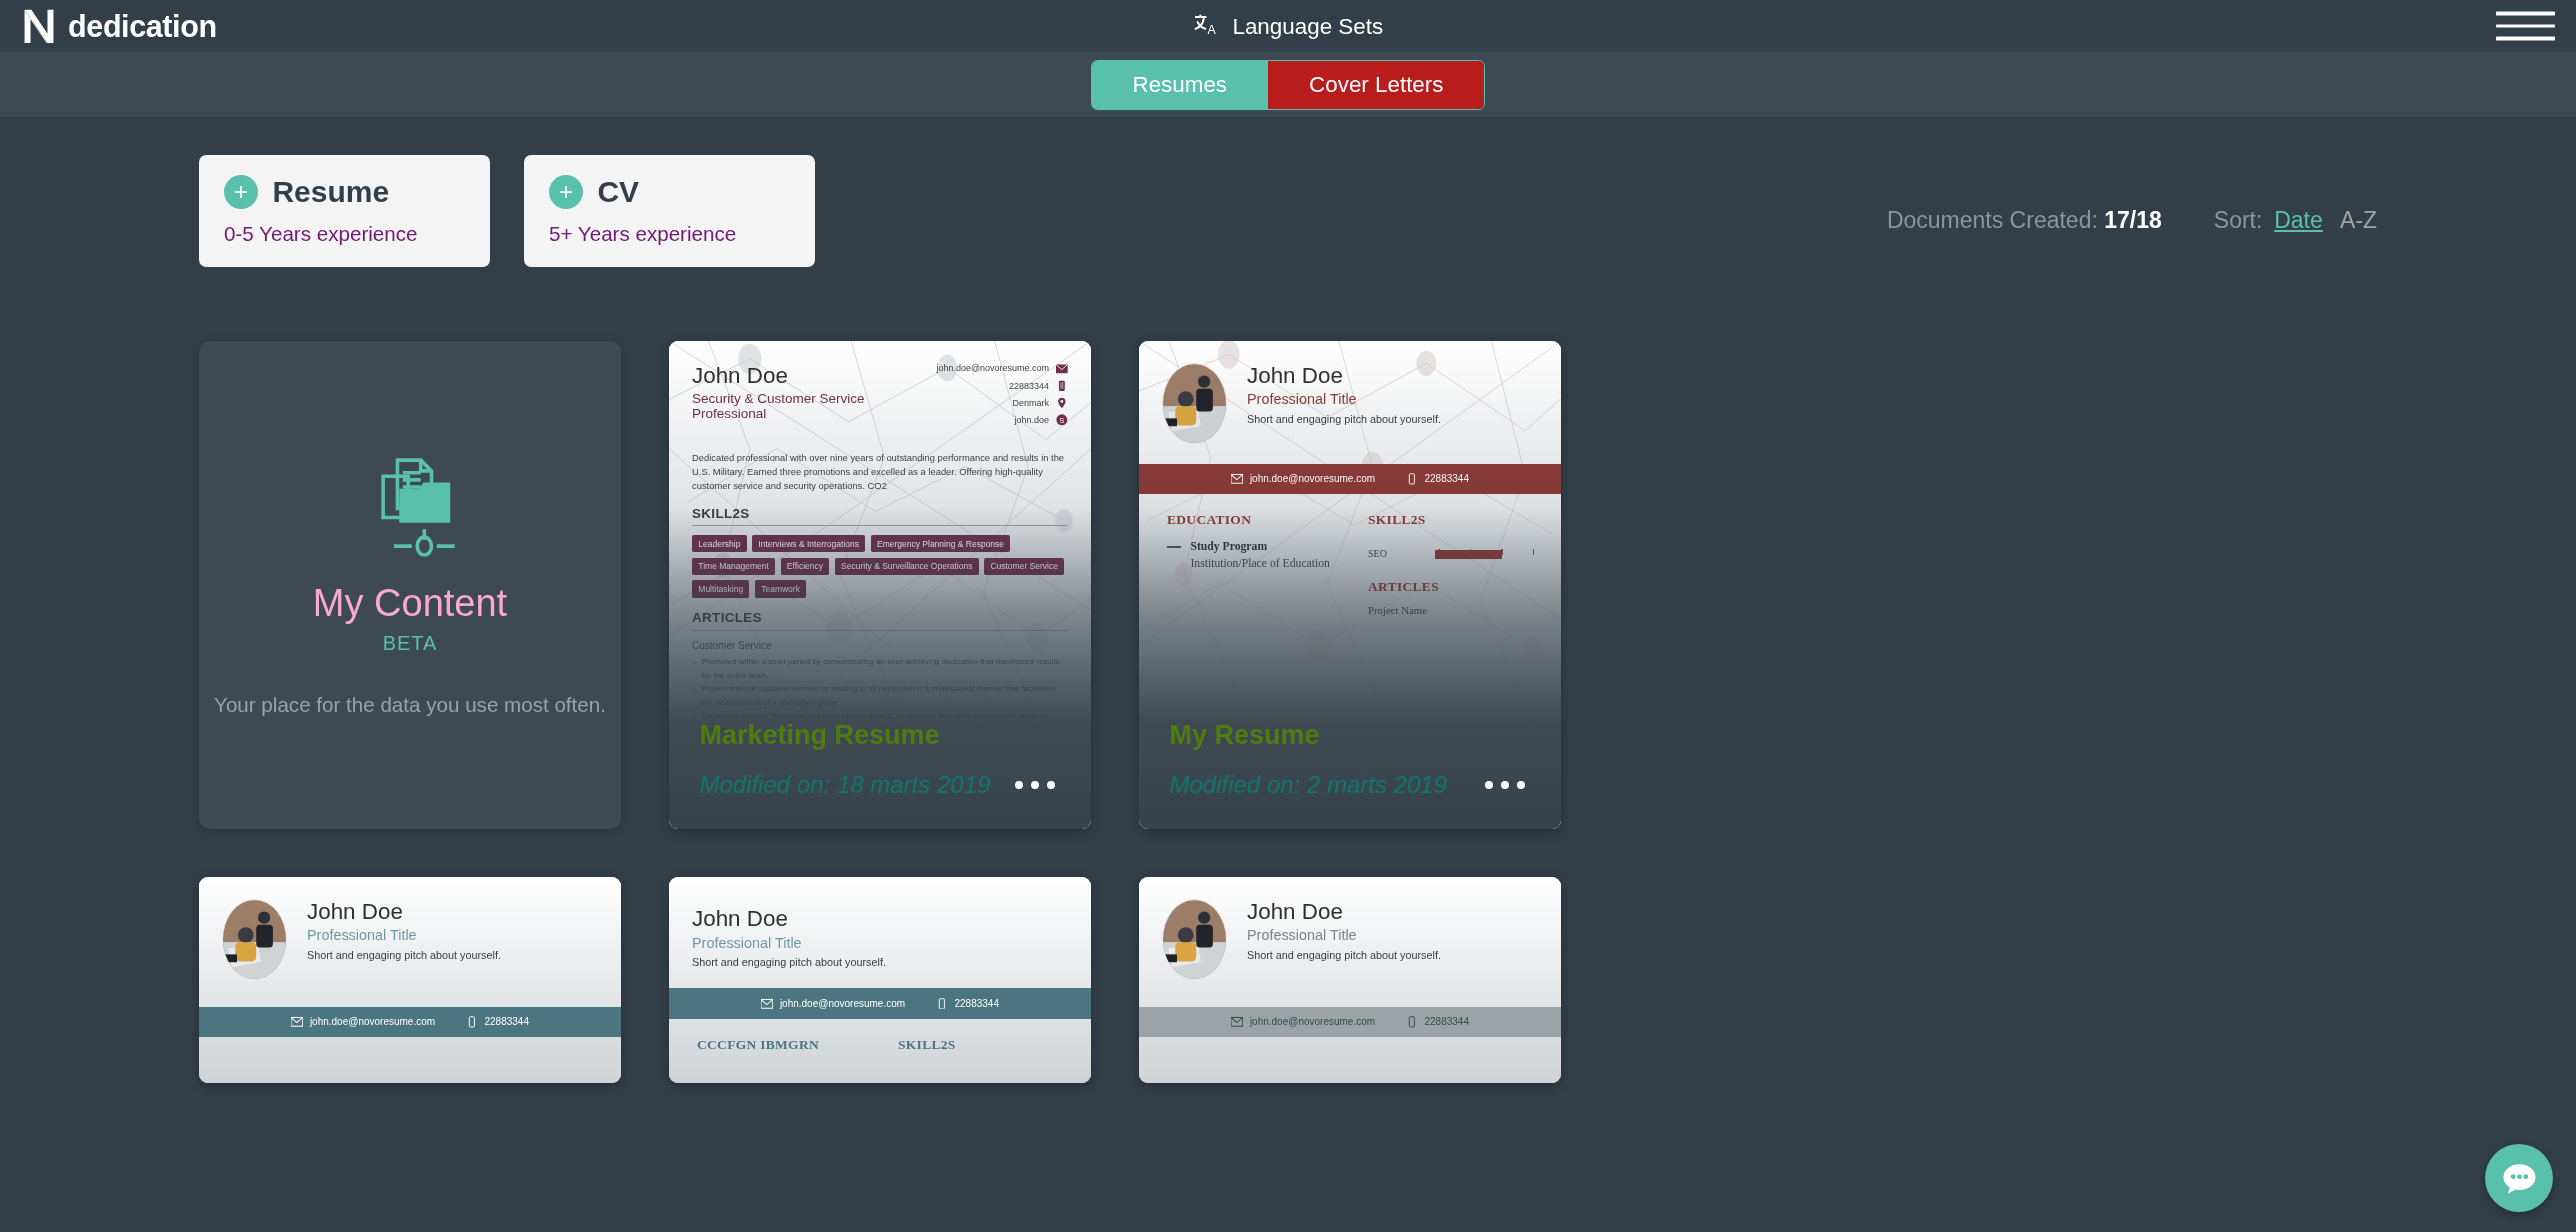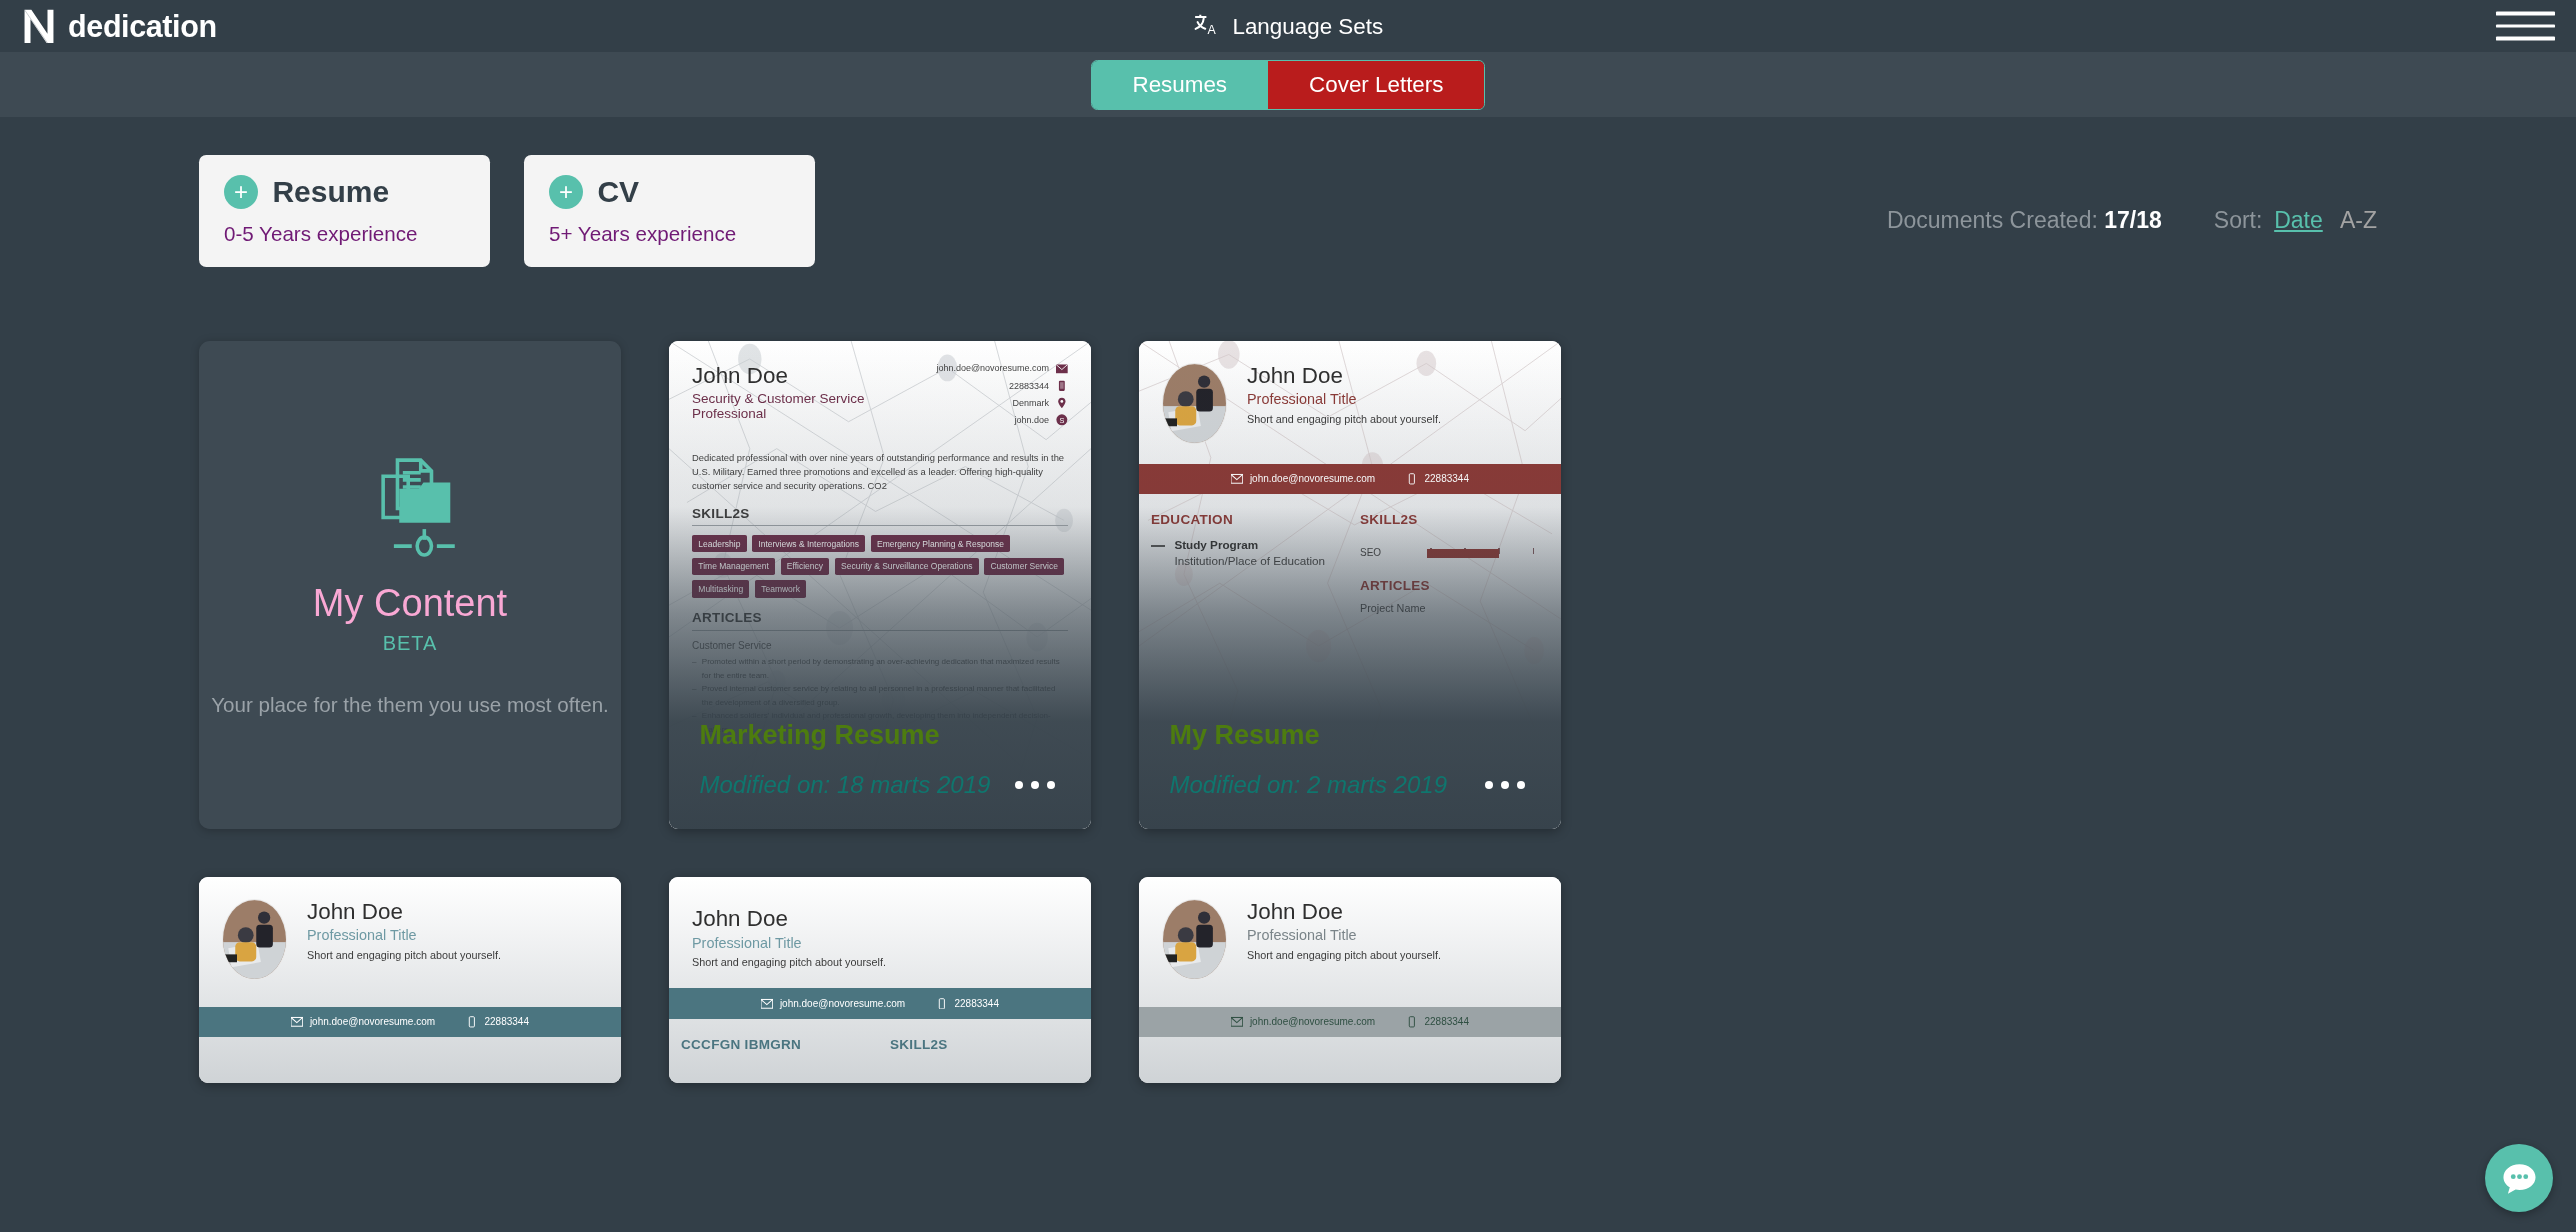--- a/index.html
+++ b/index.html
@@ -161,21 +161,21 @@
   }
   .avatar svg { width: 100%; height: 100%; display: block; }
   .pc-name { font-size: 22.4px; color: #2f2f2f; }
   .pc-role { font-size: 14.4px; margin-top: 2.7px; }
   .pc-pitch { font-size: 10.8px; margin-top: 5.4px; color: #3b3b3b; }
   .pc-band {
     margin-top: 20px; height: 30.5px; display: flex; gap: 30.5px;
     align-items: center; justify-content: center; color: #fff; font-size: 10px;
   }
   .pc-band span { display: flex; align-items: center; gap: 7.2px; }
-  .pc-body { display: flex; padding: 18px 23px 0 12px; gap: 31px; }
+  .pc-body { display: flex; padding: 18px 23px 0 28px; gap: 31px; font-family: Liberation Serif, serif; }
   .pc-col { flex: 1; }
   .pc-sec { font-size: 13.5px; font-weight: 700; letter-spacing: 0.3px; }
   .pc-edu-item { display: flex; gap: 9px; margin-top: 9px; align-items: flex-start; }
   .dash { width: 14.4px; height: 1.8px; background: #555; margin-top: 9px; flex: none; }
   .pc-edu-t { font-size: 11.7px; font-weight: 700; color: #333; }
   .pc-edu-s { font-size: 11.7px; color: #444; }
   .skillrow { display: flex; align-items: center; gap: 12.6px; margin-top: 20px; }
   .skilllabel { font-size: 10px; color: #444; width: 54px; }
   .skillbar { flex: 1; position: relative; }
   .ticks { display: flex; justify-content: space-between; margin-bottom: 3.6px; padding: 0 3.6px; }
@@ -273,21 +273,21 @@
         <path d="M46 8 h26 l12 12 v42 h-38 z" fill="none" stroke="#58c0ac" stroke-width="4"></path>
         <path d="M72 8 v12 h12" fill="none" stroke="#58c0ac" stroke-width="4"></path>
         <path d="M52 22 h20 M52 30 h20 M52 38 h20" stroke="#58c0ac" stroke-width="4"></path>
         <path d="M48 40 h22 l5 -7 h30 v45 h-57 z" fill="#58c0ac"></path>
         <path d="M76 85 v12" stroke="#58c0ac" stroke-width="4"></path>
         <path d="M42 104 h20 M90 104 h20" stroke="#58c0ac" stroke-width="4"></path>
         <ellipse cx="76" cy="104" rx="8" ry="10" fill="none" stroke="#58c0ac" stroke-width="4"></ellipse>
       </svg>
       <div class="mc-title">My Content</div>
       <div class="mc-beta">BETA</div>
-      <div class="mc-desc">Your place for the them you use most often.</div>
+      <div class="mc-desc">Your place for the data you use most often.</div>
     </div>
 
     <div class="doccard">
       <div class="preview">
         <svg class="bgmesh" viewBox="0 0 470 544" preserveAspectRatio="none">
           <defs>
             <linearGradient id="gA" x1="0" y1="0" x2="0" y2="1">
               <stop offset="0" stop-color="#ffffff"></stop>
                 <stop offset="1" stop-color="#c2c7cb"></stop>
             </linearGradient>

